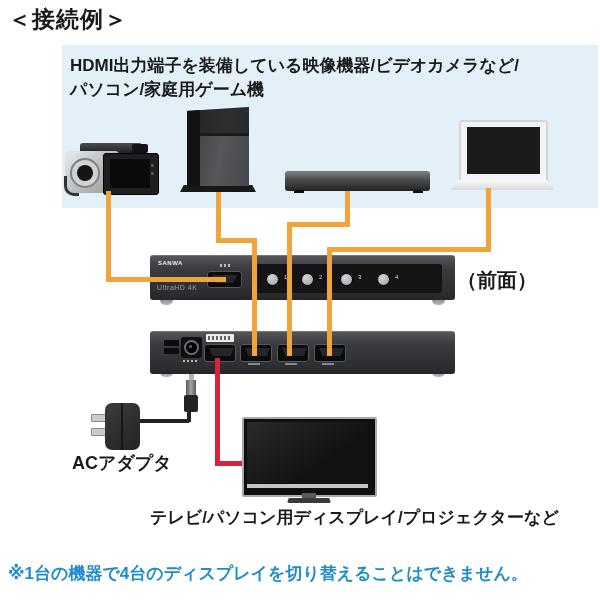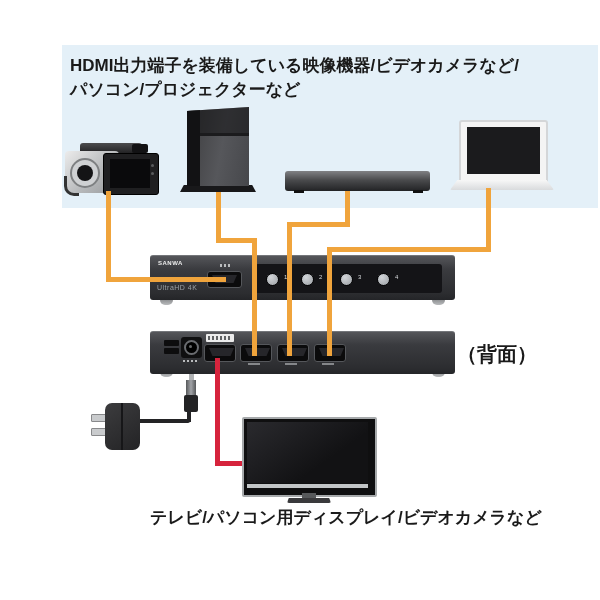--- a/index.html
+++ b/index.html
@@ -111,25 +111,26 @@
   .tv-strip{left:3px;top:65px;width:121px;height:4px;background:#c2c5c7;}
   .tv-neck{left:302px;top:493px;width:14px;height:5px;background:#57595b;z-index:5;}
   .tv-base{left:287px;top:498px;width:44px;height:5px;background:#3a3a3c;border-radius:2px;
     clip-path:polygon(4% 0,96% 0,100% 100%,0 100%);z-index:5;}
 </style>
 </head>
 <body>
 
 <div id="stage">
 
+  <div class="abs title">＜接続例＞</div>
 
   <div class="abs bluebox"></div>
   <div class="abs desc-top">
     <div>HDMI出力端子を装備している映像機器/ビデオカメラなど/</div>
-    <div>パソコン/プロジェクターなど</div>
+    <div>パソコン/家庭用ゲーム機</div>
   </div>
 
   <div class="abs cam-handle"></div>
   <div class="abs cam-eye"></div>
   <div class="abs cam-body"></div>
   <div class="abs cam-lens">
       <div class="abs cam-lens-in"></div>
     </div>
   <div class="abs cam-strap"></div>
   <div class="abs cam-lcd">
@@ -177,20 +178,21 @@
     </div>
   <div class="abs recess"></div>
   <div class="abs btn" style="left:266px;top:273px;"></div>
   <div class="abs btn" style="left:301px;top:273px;"></div>
   <div class="abs btn" style="left:340px;top:273px;"></div>
   <div class="abs btn" style="left:377px;top:273px;"></div>
   <div class="abs btn-num" style="left:284px;top:274px;">1</div>
   <div class="abs btn-num" style="left:319px;top:274px;">2</div>
   <div class="abs btn-num" style="left:358px;top:274px;">3</div>
   <div class="abs btn-num" style="left:395px;top:274px;">4</div>
+  <div class="abs panel-label front-label">（前面）</div>
 
   <div class="abs foot" style="left:160px;top:371px;height:6px;"></div>
   <div class="abs foot" style="left:432px;top:371px;height:6px;"></div>
   <div class="abs panel rear-panel"></div>
   <div class="abs vent" style="top:340px;"></div>
   <div class="abs vent" style="top:348px;"></div>
   <div class="abs dc-jack">
     <div class="abs dc-ring"></div>
     <div class="abs dc-pin"></div>
   </div>
@@ -206,41 +208,42 @@
     </div>
   <div class="abs hdmi-port" style="left:277px;top:344px;width:30px;height:16px;">
       <span class="pin"></span>
     </div>
   <div class="abs hdmi-port" style="left:314px;top:344px;width:30px;height:16px;">
       <span class="pin"></span>
     </div>
   <div class="abs under-mark" style="left:248px;"></div>
   <div class="abs under-mark" style="left:285px;"></div>
   <div class="abs under-mark" style="left:322px;"></div>
-  <div class="abs panel-label rear-label">（背面）</div>
 
   <div class="abs redcable" style="left:215px;top:358px;width:5px;height:108px;"></div>
   <div class="abs redcable" style="left:215px;top:461px;width:33px;height:5px;"></div>
 
   <div class="abs plug-tip"></div>
   <div class="abs plug-barrel"></div>
   <div class="abs plug-body"></div>
   <div class="abs cord-v"></div>
   <div class="abs cord-h"></div>
   <div class="abs prong" style="top:414px;"></div>
   <div class="abs prong" style="top:428px;"></div>
   <div class="abs ad-body">
       <div class="abs ad-seam"></div>
     </div>
+  <div class="abs ac-label">ACアダプタ</div>
 
   <div class="abs tv-frame">
     <div class="abs tv-screen"></div>
     <div class="abs tv-strip"></div>
   </div>
   <div class="abs tv-neck"></div>
   <div class="abs tv-base"></div>
 
   <div class="abs desc-bottom">
-    <div>テレビ/パソコン用ディスプレイ/ビデオカメラなど</div>
-  </div>
-
+    <div>テレビ/パソコン用ディスプレイ/プロジェクターなど</div>
+  </div>
+
+  <div class="abs note">※1台の機器で4台のディスプレイを切り替えることはできません。</div>
 
 </div>
 
 </body></html>

